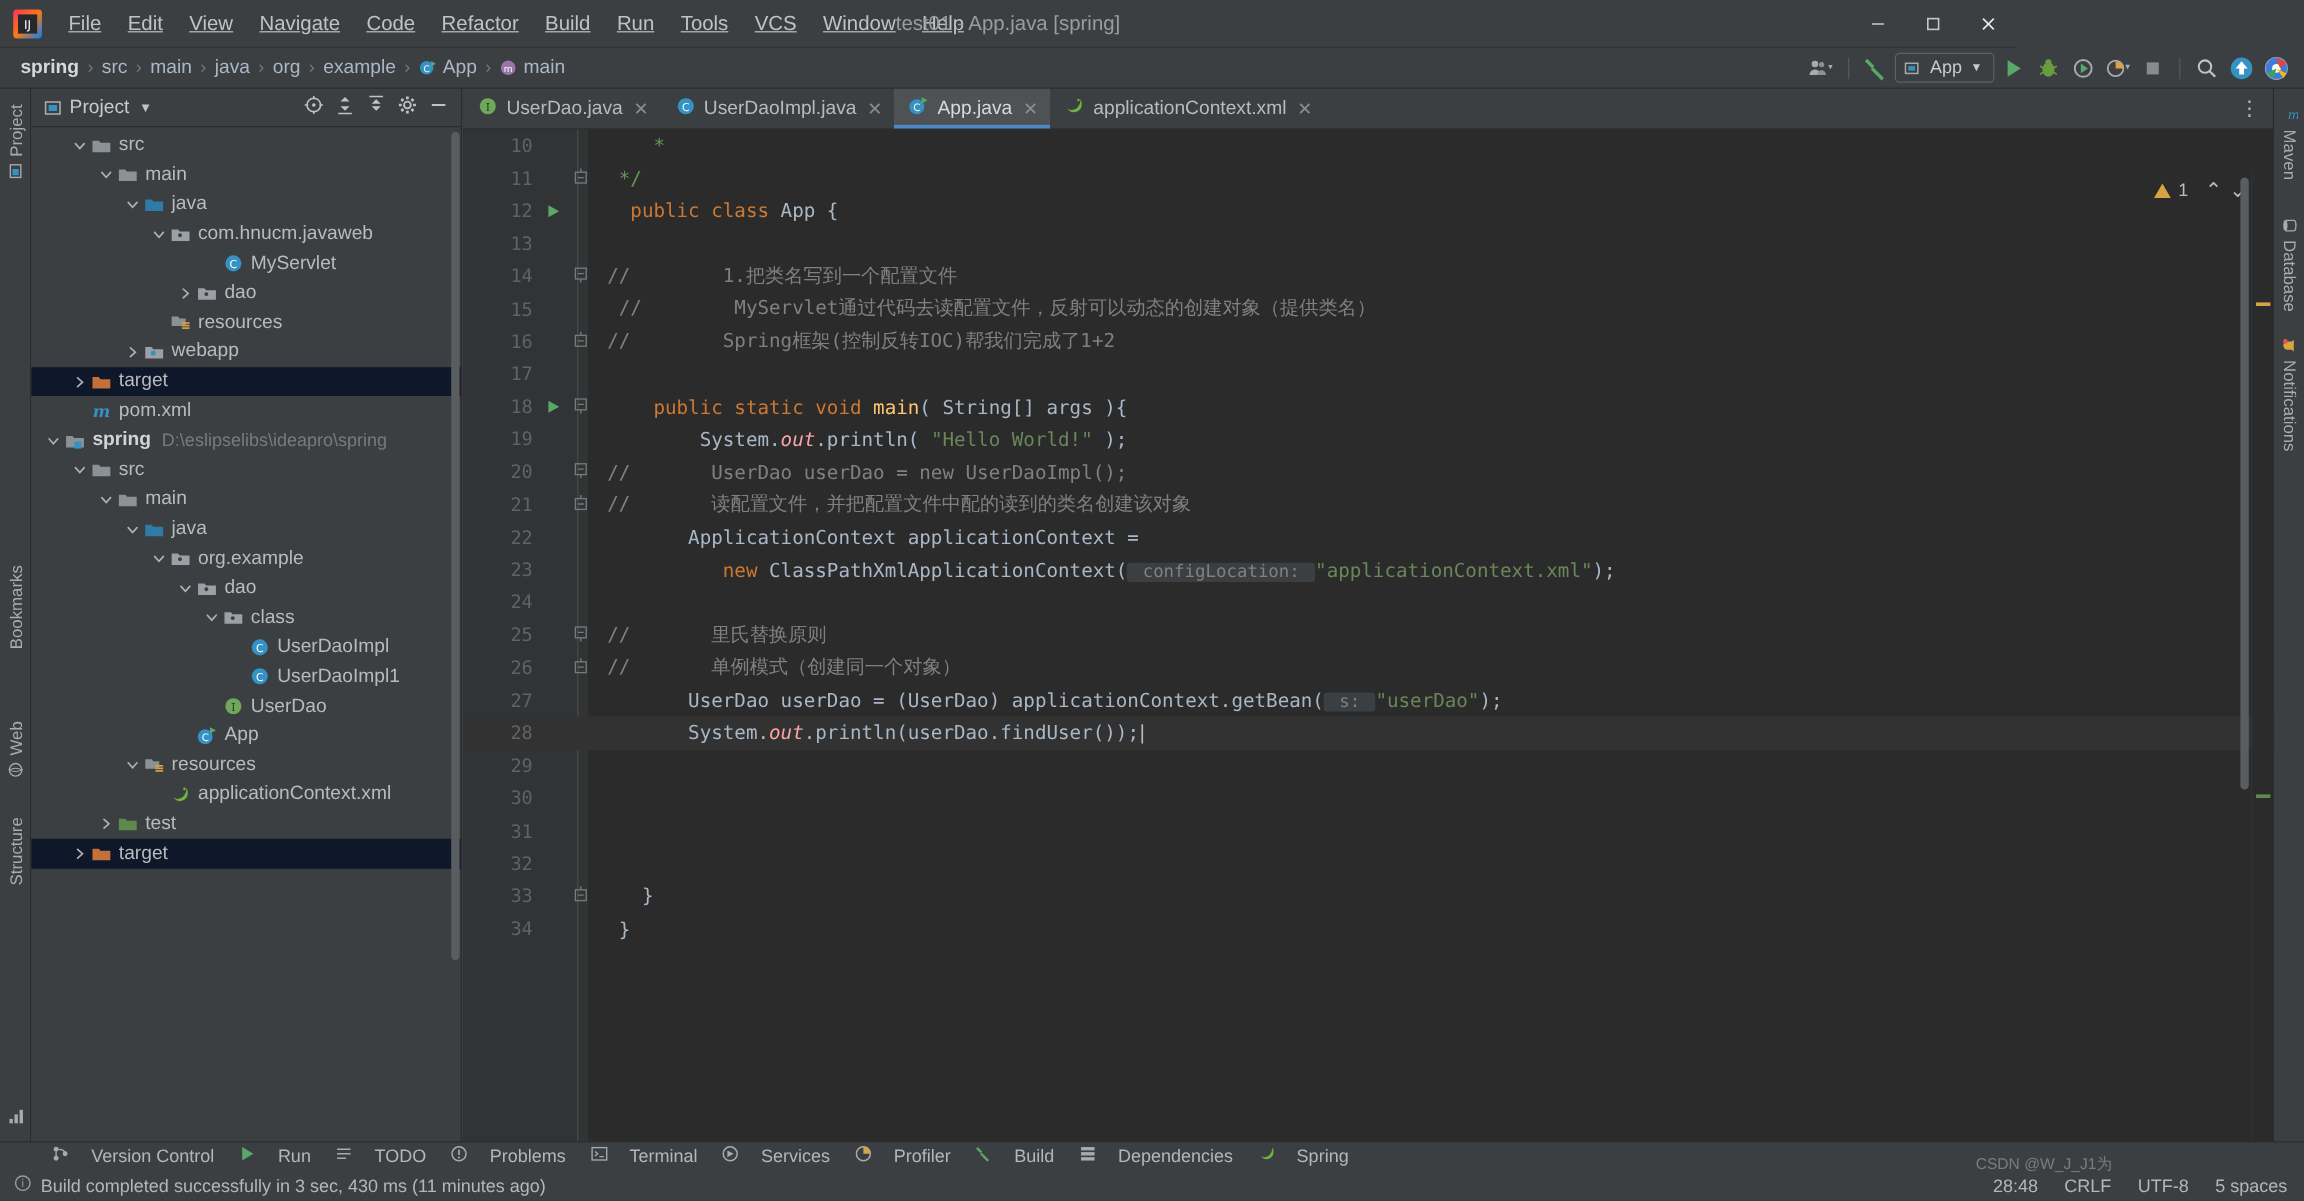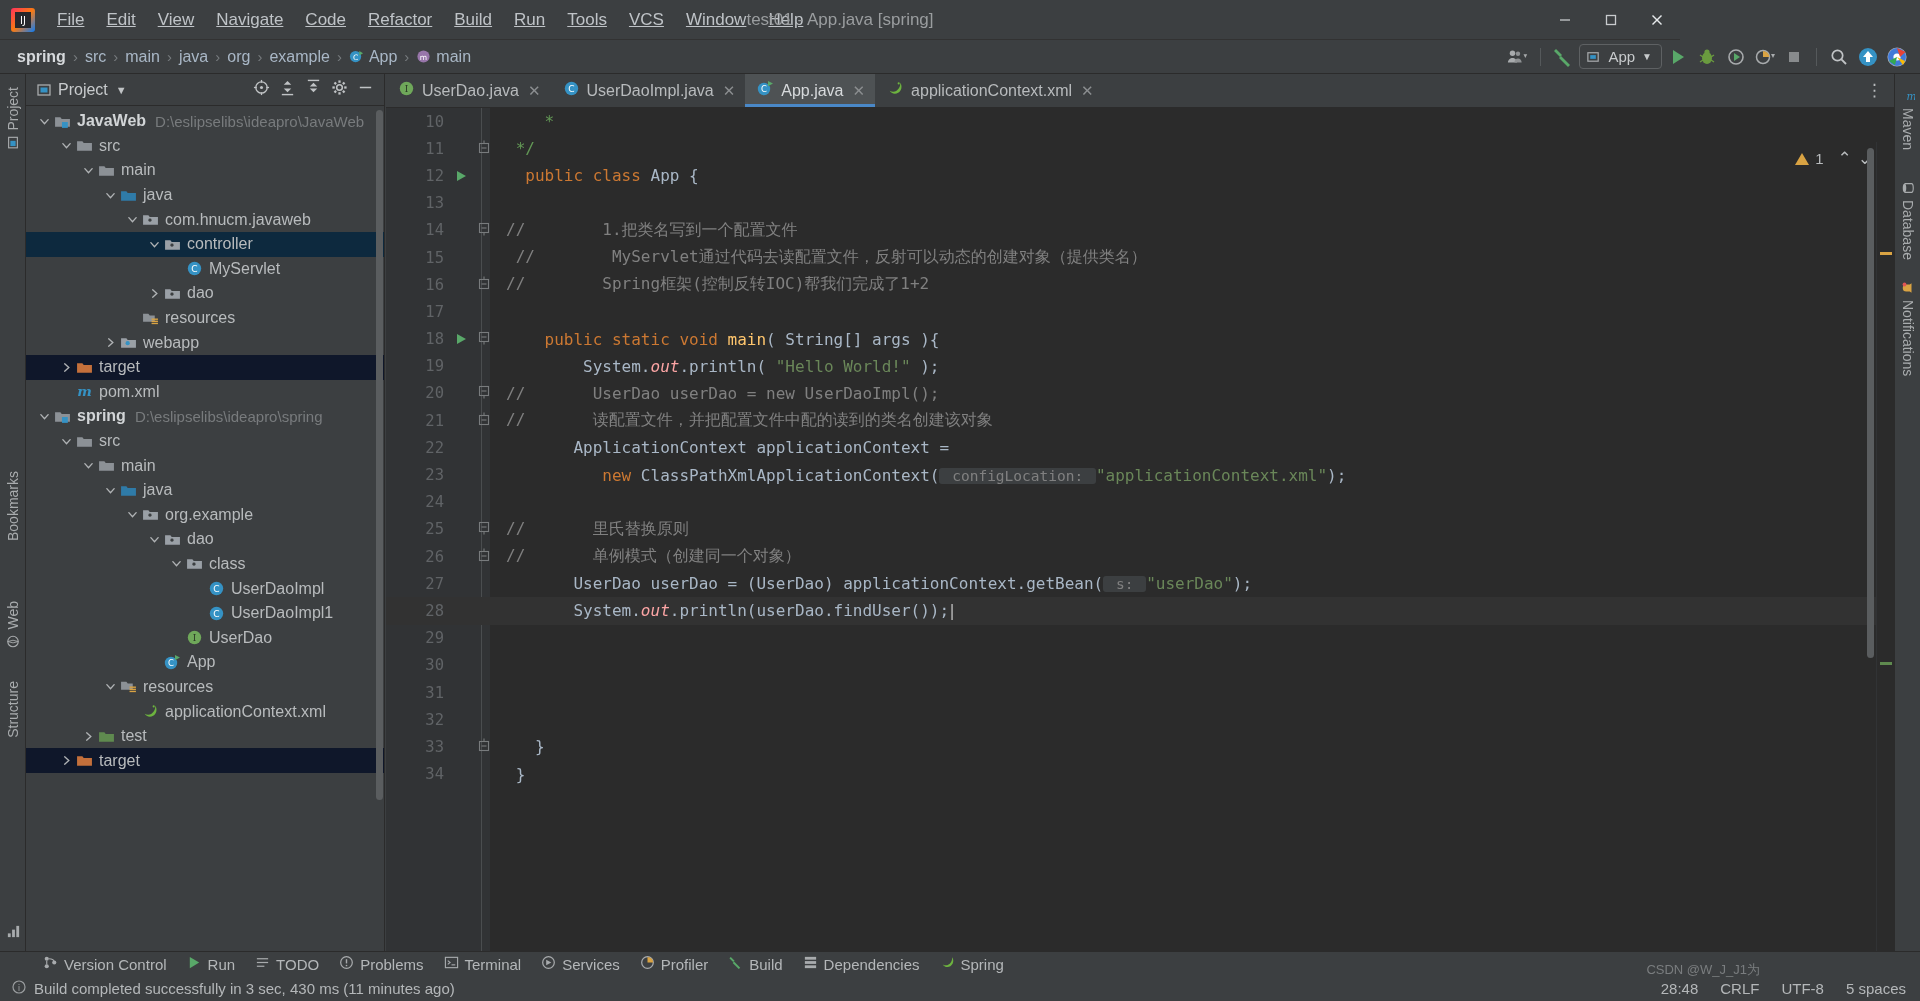--- a/index.html
+++ b/index.html
@@ -154,21 +154,21 @@
   .warn-tri { width:0;height:0;border-left:7px solid transparent;border-right:7px solid transparent;border-bottom:12px solid #d9a343; position:relative;}
   .strip-mark { position:absolute; right:2px; width:12px; height:3px; }
   .code-scroll { position:absolute; right:20px; top:40px; width:7px; height:510px; background:#5a5d5f; border-radius:4px;}
 
   
   .bottombar {
     position:absolute; left:0; right:0; bottom:26px; height:24px; background:#3c3f41;
     display:flex; align-items:center; gap:2px; padding-left:34px;
     border-top:1px solid #2b2b2b;
   }
-  .btool { display:flex; align-items:flex-end; gap:6px; font-size:15px; color:#b4b7b9; padding:2px 9px; }
+  .btool { display:flex; align-items:center; gap:18px; font-size:15px; color:#b4b7b9; padding:2px 9px; }
 
   
   .statusbar {
     position:absolute; left:0; right:0; bottom:0; height:26px; background:#3c3f41;
     display:flex; align-items:center; font-size:15px; color:#b4b7b9; padding-left:12px;
   }
   .sb-right { margin-left:auto; display:flex; align-items:center; gap:22px; padding-right:14px; }
   .sb-watermark { color:#7a7d7f; font-size:13px; }
 </style>
 </head>
@@ -455,34 +455,20 @@
       </span>
       <span>
         <svg width="17" height="17" viewBox="0 0 18 18">
             <line x1="3" y1="9" x2="15" y2="9" stroke="#c0c3c5" stroke-width="1.6"></line>
           </svg>
       </span>
     </div>
   </div>
   <div class="pp-tree" id="tree-container">
       <div class="trow">
-        <span style="width:12px;flex:0 0 12px"></span>
-        <span class="arrow">
-          <svg width="11" height="11" viewBox="0 0 12 12">
-            <path d="M2 4 L6 8.5 L10 4" fill="none" stroke="#b0b3b5" stroke-width="1.5" stroke-linecap="round"></path>
-          </svg>
-        </span>
-        <span class="ticon"><svg width="17" height="17" viewBox="0 0 16 16">
-            <path d="M1 4 h5 l1.3 1.6 H15 V13 H1 Z" fill="#8c9196"></path>
-            <rect x="7.5" y="8.5" width="5.5" height="5.5" fill="#3592c4"></rect>
-          </svg></span>
-        <span class="tlabel bold">JavaWeb</span>
-        <span class="tpath">D:\eslipselibs\ideapro\JavaWeb</span>
-      </div>
-      <div class="trow">
         <span style="width:34px;flex:0 0 34px"></span>
         <span class="arrow">
           <svg width="11" height="11" viewBox="0 0 12 12">
             <path d="M2 4 L6 8.5 L10 4" fill="none" stroke="#b0b3b5" stroke-width="1.5" stroke-linecap="round"></path>
           </svg>
         </span>
         <span class="ticon"><svg width="17" height="17" viewBox="0 0 16 16">
             <path d="M1 4 h5 l1.3 1.6 H15 V13 H1 Z" fill="#8c9196"></path>
           </svg></span>
         <span class="tlabel">src</span>
@@ -516,33 +502,20 @@
         <span class="arrow">
           <svg width="11" height="11" viewBox="0 0 12 12">
             <path d="M2 4 L6 8.5 L10 4" fill="none" stroke="#b0b3b5" stroke-width="1.5" stroke-linecap="round"></path>
           </svg>
         </span>
         <span class="ticon"><svg width="17" height="17" viewBox="0 0 16 16">
             <path d="M1 4 h5 l1.3 1.6 H15 V13 H1 Z" fill="#9aa0a6"></path>
             <rect x="6" y="7" width="3" height="3" rx="1.4" fill="#3c3f41"></rect>
           </svg></span>
         <span class="tlabel">com.hnucm.javaweb</span>
-      </div>
-      <div class="trow sel">
-        <span style="width:122px;flex:0 0 122px"></span>
-        <span class="arrow">
-          <svg width="11" height="11" viewBox="0 0 12 12">
-            <path d="M2 4 L6 8.5 L10 4" fill="none" stroke="#b0b3b5" stroke-width="1.5" stroke-linecap="round"></path>
-          </svg>
-        </span>
-        <span class="ticon"><svg width="17" height="17" viewBox="0 0 16 16">
-            <path d="M1 4 h5 l1.3 1.6 H15 V13 H1 Z" fill="#9aa0a6"></path>
-            <rect x="6" y="7" width="3" height="3" rx="1.4" fill="#3c3f41"></rect>
-          </svg></span>
-        <span class="tlabel">controller</span>
       </div>
       <div class="trow">
         <span style="width:144px;flex:0 0 144px"></span>
         <span class="arrow none"></span>
         <span class="ticon"><svg width="17" height="17" viewBox="0 0 16 16">
             <circle cx="8" cy="8" r="6.3" fill="#3592c4"></circle>
             <text x="8" y="11.4" font-size="8.5" fill="#fff" text-anchor="middle" font-family="DejaVu Sans, sans-serif">C</text>
           </svg></span>
         <span class="tlabel">MyServlet</span>
       </div>

